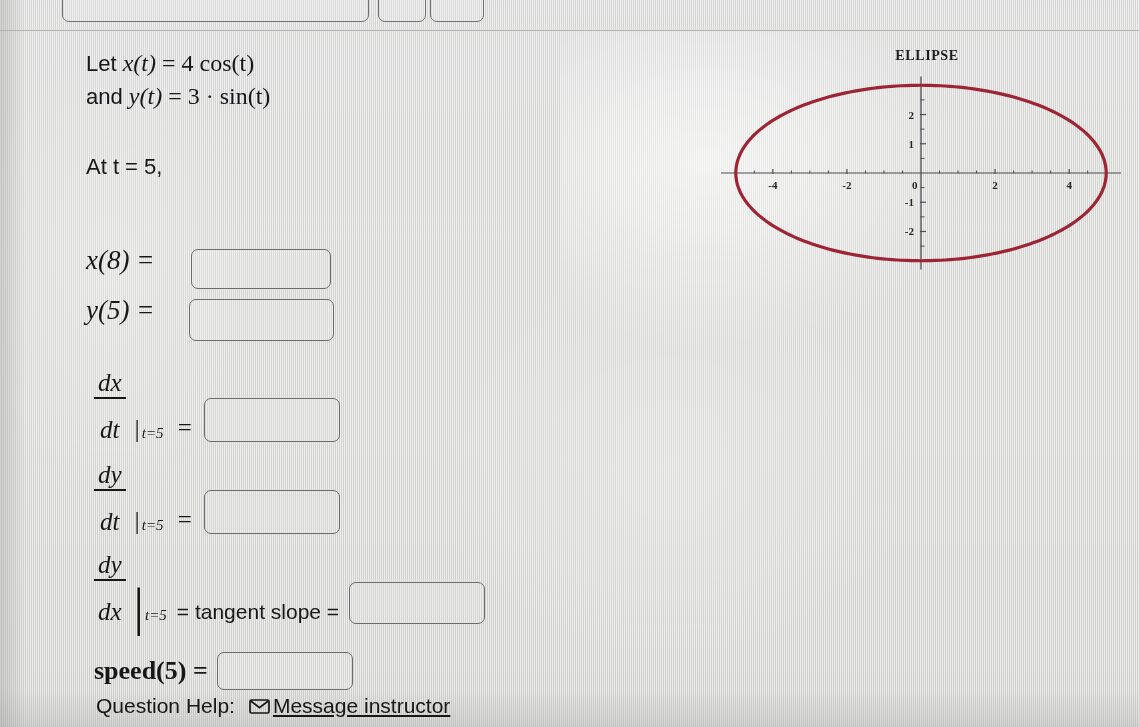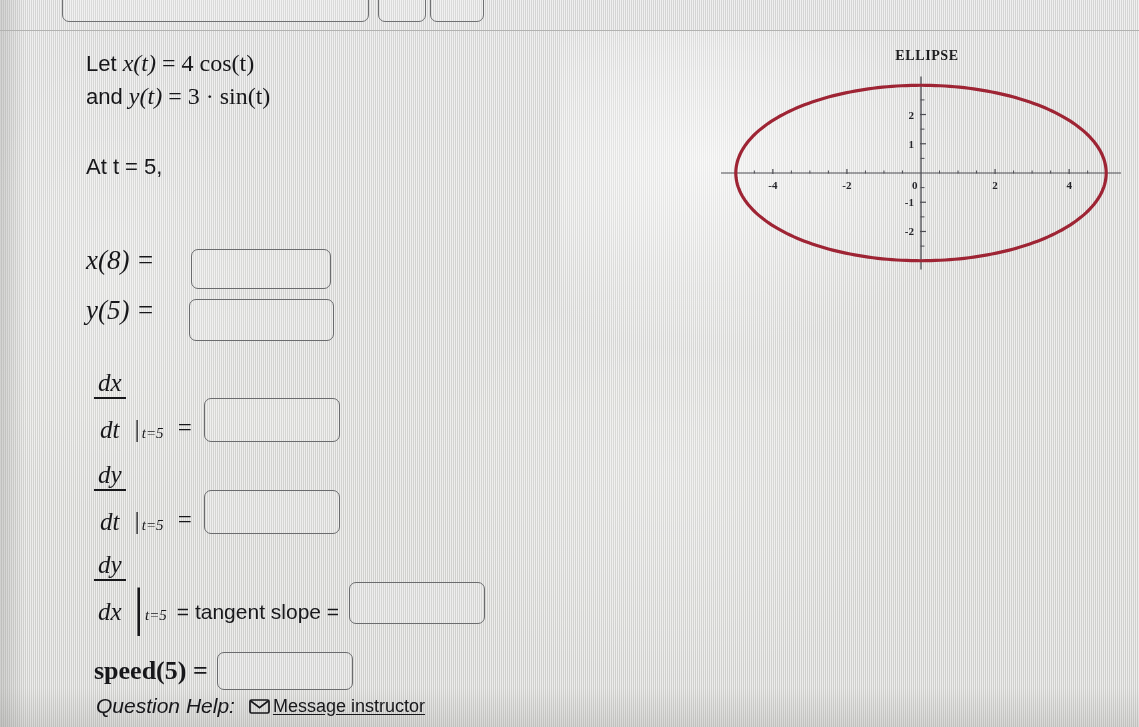--- a/index.html
+++ b/index.html
@@ -235,30 +235,29 @@
     position: absolute;
     left: 96px; top: 664px;
     display: flex;
     align-items: center;
   }
   #help-label {
     font-family: "Liberation Sans", sans-serif;
     font-size: 21px;
     color: #17171a;
     margin-right: 14px;
-    font-style: italic;
   }
   #envelope-icon {
     display: inline-block;
     width: 21px; height: 15px;
     margin-right: 3px;
   }
   #msg-link {
     font-family: "Liberation Sans", sans-serif;
-    font-size: 18px;
+    font-size: 21px;
     color: #17171a;
     text-decoration: underline;
     text-underline-offset: 2px;
     text-align: right;
   }
 
   
   #graph-panel {
     position: absolute;
     left: 700px; top: 48px;

